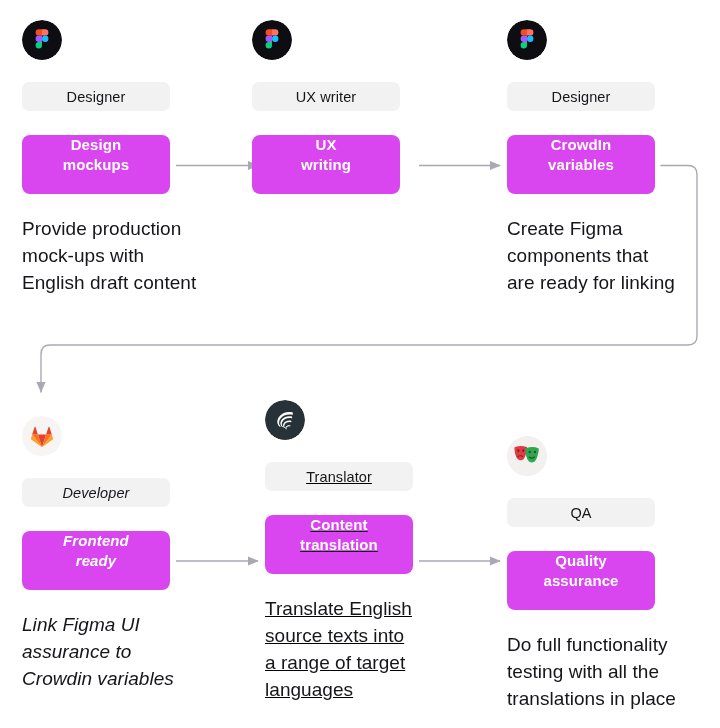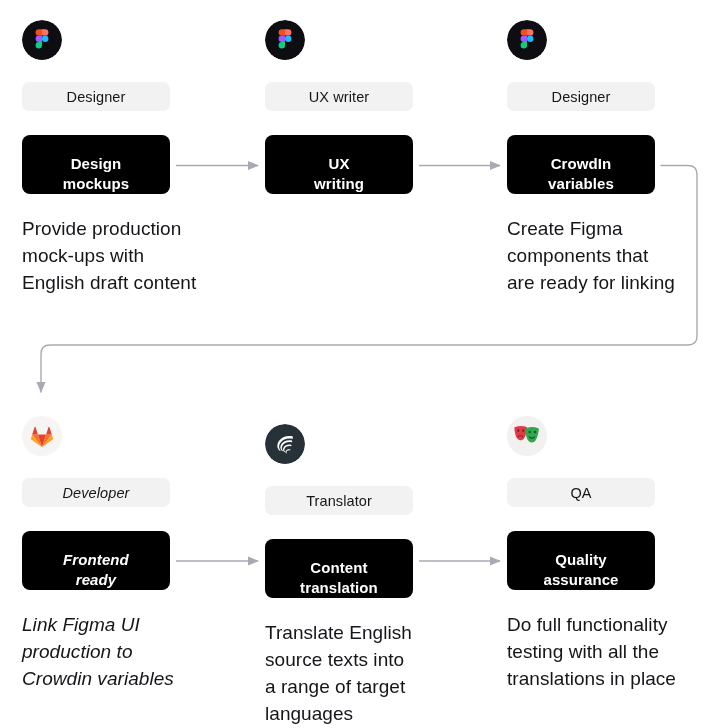--- a/index.html
+++ b/index.html
@@ -32,23 +32,23 @@
     border-radius:7px;
     display:flex;align-items:center;justify-content:center;
     font-size:14.5px;color:#15161a;
     letter-spacing:.1px;
     box-sizing:border-box;
   }
 
   .task-card{
     margin-top:24px;
     width:148px;height:59px;
-    background:#000000;
+    background:#d946ef;
     border-radius:8px;
-    display:flex;align-items:flex-end;justify-content:center;
+    display:flex;align-items:flex-start;justify-content:center;
     text-align:center;
     color:#ffffff;
     font-size:15px;font-weight:700;
     line-height:20px;
     letter-spacing:.1px;
     box-sizing:border-box;
     padding:0 6px;
   }
   .task-card span{display:block;}
 
@@ -115,21 +115,21 @@
         <span>mockups</span>
       </span>
     </div>
     <div class="desc">
       <span class="ln">Provide production</span>
       <span class="ln">mock-ups with</span>
       <span class="ln">English draft content</span>
     </div>
   </div>
 
-  <div class="node" style="left:265px;top:20px;">
+  <div class="node" style="left:252px;top:20px;">
     <div class="icon-wrap">
       <svg width="40" height="40" viewBox="0 0 40 40">
         <circle cx="20" cy="20" r="20" fill="#0d0d12"></circle>
         <g transform="translate(13.6,9.2)">
           <path d="M0,3.2A3.2,3.2 0 0 1 3.2,0 H6.4 V6.4 H3.2 A3.2,3.2 0 0 1 0,3.2z" fill="#f24e1e"></path>
           <path d="M6.4,0 H9.6 A3.2,3.2 0 0 1 9.6,6.4 H6.4z" fill="#ff7262"></path>
           <path d="M0,9.6A3.2,3.2 0 0 1 3.2,6.4 H6.4 V12.8 H3.2 A3.2,3.2 0 0 1 0,9.6z" fill="#a259ff"></path>
           <circle cx="9.6" cy="9.6" r="3.2" fill="#1abcfe"></circle>
           <path d="M0,16A3.2,3.2 0 0 1 3.2,12.8 H6.4 V16 A3.2,3.2 0 0 1 0,16z" fill="#0acf83"></path>
         </g>
@@ -185,26 +185,26 @@
     </div>
     <div class="role-pill">Developer</div>
     <div class="task-card">
       <span>
         <span>Frontend</span>
         <span>ready</span>
       </span>
     </div>
     <div class="desc">
       <span class="ln">Link Figma UI</span>
-      <span class="ln">production to</span>
+      <span class="ln">assurance to</span>
       <span class="ln">Crowdin variables</span>
     </div>
   </div>
 
-  <div class="node" style="left:265px;top:424px;">
+  <div class="node" style="left:265px;top:400px;text-decoration:underline;">
     <div class="icon-wrap">
       <svg width="40" height="40" viewBox="0 0 40 40">
         <circle cx="20" cy="20" r="20" fill="#263238"></circle>
         <g fill="#ffffff">
           <path d="M27.8,12.4 c-5.6,-1.3 -11.2,0.6 -13.9,4.6 -2.4,3.5 -1.9,7.6 0.9,9.8 0.4,0.3 0.9,-0.2 0.6,-0.6 -1.8,-2.2 -1.8,-5.2 0.2,-7.8 2.4,-3.2 7.1,-4.6 11.8,-3.6 0.6,0.1 0.9,-0.3 0.4,-0.4z"></path>
           <path d="M27.0,16.6 c-4.3,-1.0 -8.6,0.5 -10.6,3.5 -1.7,2.5 -1.3,5.4 0.7,7.0 0.4,0.3 0.9,-0.2 0.6,-0.6 -1.2,-1.6 -1.2,-3.7 0.2,-5.6 1.8,-2.4 5.3,-3.4 8.8,-2.6 0.6,0.1 0.9,-0.3 0.3,-0.7z"></path>
           <path d="M26.1,20.8 c-3.0,-0.7 -6.0,0.4 -7.4,2.5 -1.1,1.7 -0.8,3.6 0.5,4.7 0.4,0.3 0.9,-0.2 0.6,-0.6 -0.7,-1.0 -0.7,-2.3 0.2,-3.5 1.2,-1.6 3.6,-2.3 6.0,-1.7 0.6,0.1 0.8,-0.3 0.1,-1.4z"></path>
           <path d="M25.0,25.3 c-1.7,-0.4 -3.4,0.2 -4.2,1.4 -0.6,0.9 -0.5,2.0 0.2,2.6 0.4,0.3 0.9,-0.2 0.6,-0.6 -0.3,-0.4 -0.3,-1.0 0.1,-1.5 0.7,-0.9 2.1,-1.2 3.4,-0.9 0.6,0.1 0.6,-0.5 -0.1,-1.0z"></path>
         </g>
       </svg>
@@ -217,21 +217,21 @@
       </span>
     </div>
     <div class="desc">
       <span class="ln">Translate English</span>
       <span class="ln">source texts into</span>
       <span class="ln">a range of target</span>
       <span class="ln">languages</span>
     </div>
   </div>
 
-  <div class="node" style="left:507px;top:416px;">
+  <div class="node" style="left:507px;top:436px;">
     <div class="icon-wrap" style="background:#f3f1ef;">
       <svg width="30" height="28" viewBox="0 0 30 28">
 
         <path d="M3.2,5.0 c3.6,-1.5 8.0,-1.5 11.4,0 0.5,0.2 0.7,0.6 0.6,1.1 -0.5,3.6 -1.3,7.6 -3.0,10.1 -1.6,2.3 -4.3,2.6 -6.2,1.1 -2.1,-1.7 -3.0,-5.4 -3.4,-9.0 -0.1,-1.1 -0.2,-2.1 -0.2,-2.6 0,-0.4 0.2,-0.6 0.8,-0.7z" fill="#e03b44"></path>
         <ellipse cx="6.3" cy="8.6" rx="1.05" ry="1.3" fill="#7c1f25"></ellipse>
         <ellipse cx="11.3" cy="8.6" rx="1.05" ry="1.3" fill="#7c1f25"></ellipse>
         <path d="M6.0,14.6 c1.1,-1.1 3.4,-1.1 4.6,0" stroke="#7c1f25" stroke-width="1.1" fill="none" stroke-linecap="round"></path>
 
         <path d="M14.2,6.2 c3.8,-1.6 8.4,-1.6 12.0,0 0.55,0.25 0.75,0.65 0.65,1.2 -0.5,3.9 -1.4,8.1 -3.2,10.8 -1.7,2.5 -4.6,2.8 -6.6,1.2 -2.2,-1.8 -3.2,-5.8 -3.6,-9.6 -0.1,-1.2 -0.2,-2.3 -0.2,-2.8 0,-0.45 0.25,-0.65 0.95,-0.8z" fill="#2fa84f"></path>
         <ellipse cx="17.7" cy="10.0" rx="1.15" ry="1.35" fill="#13562a"></ellipse>

